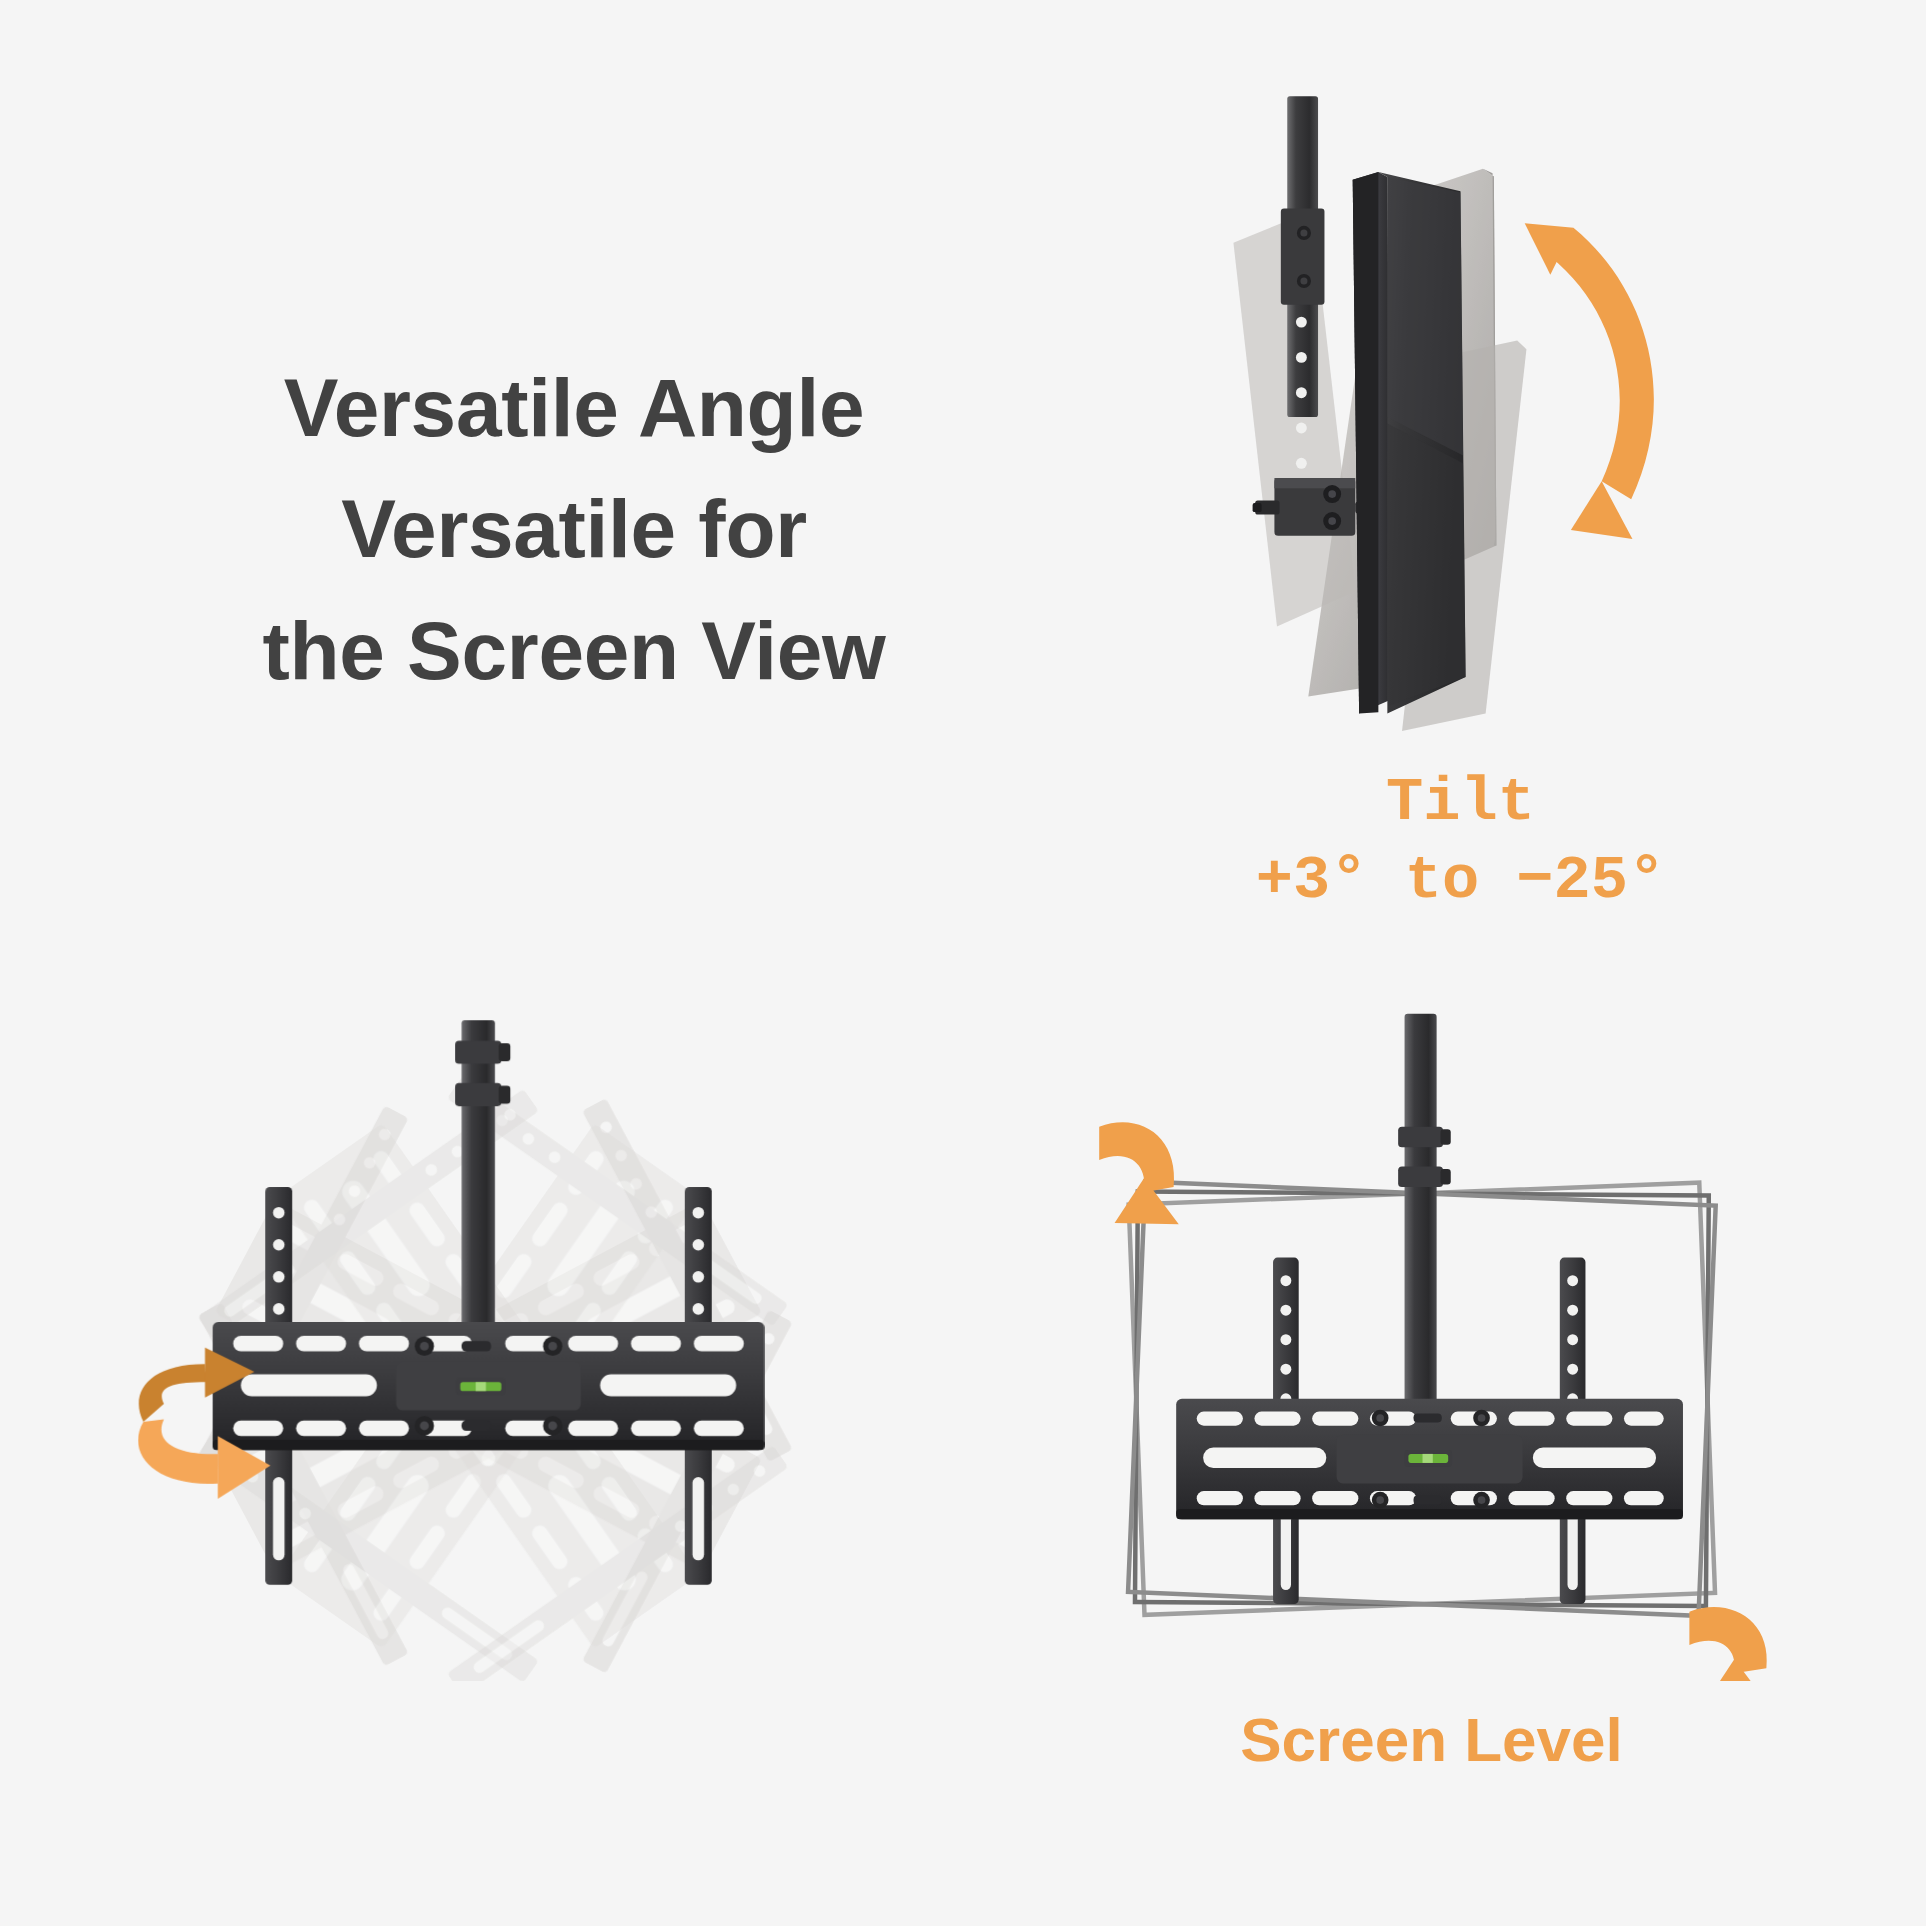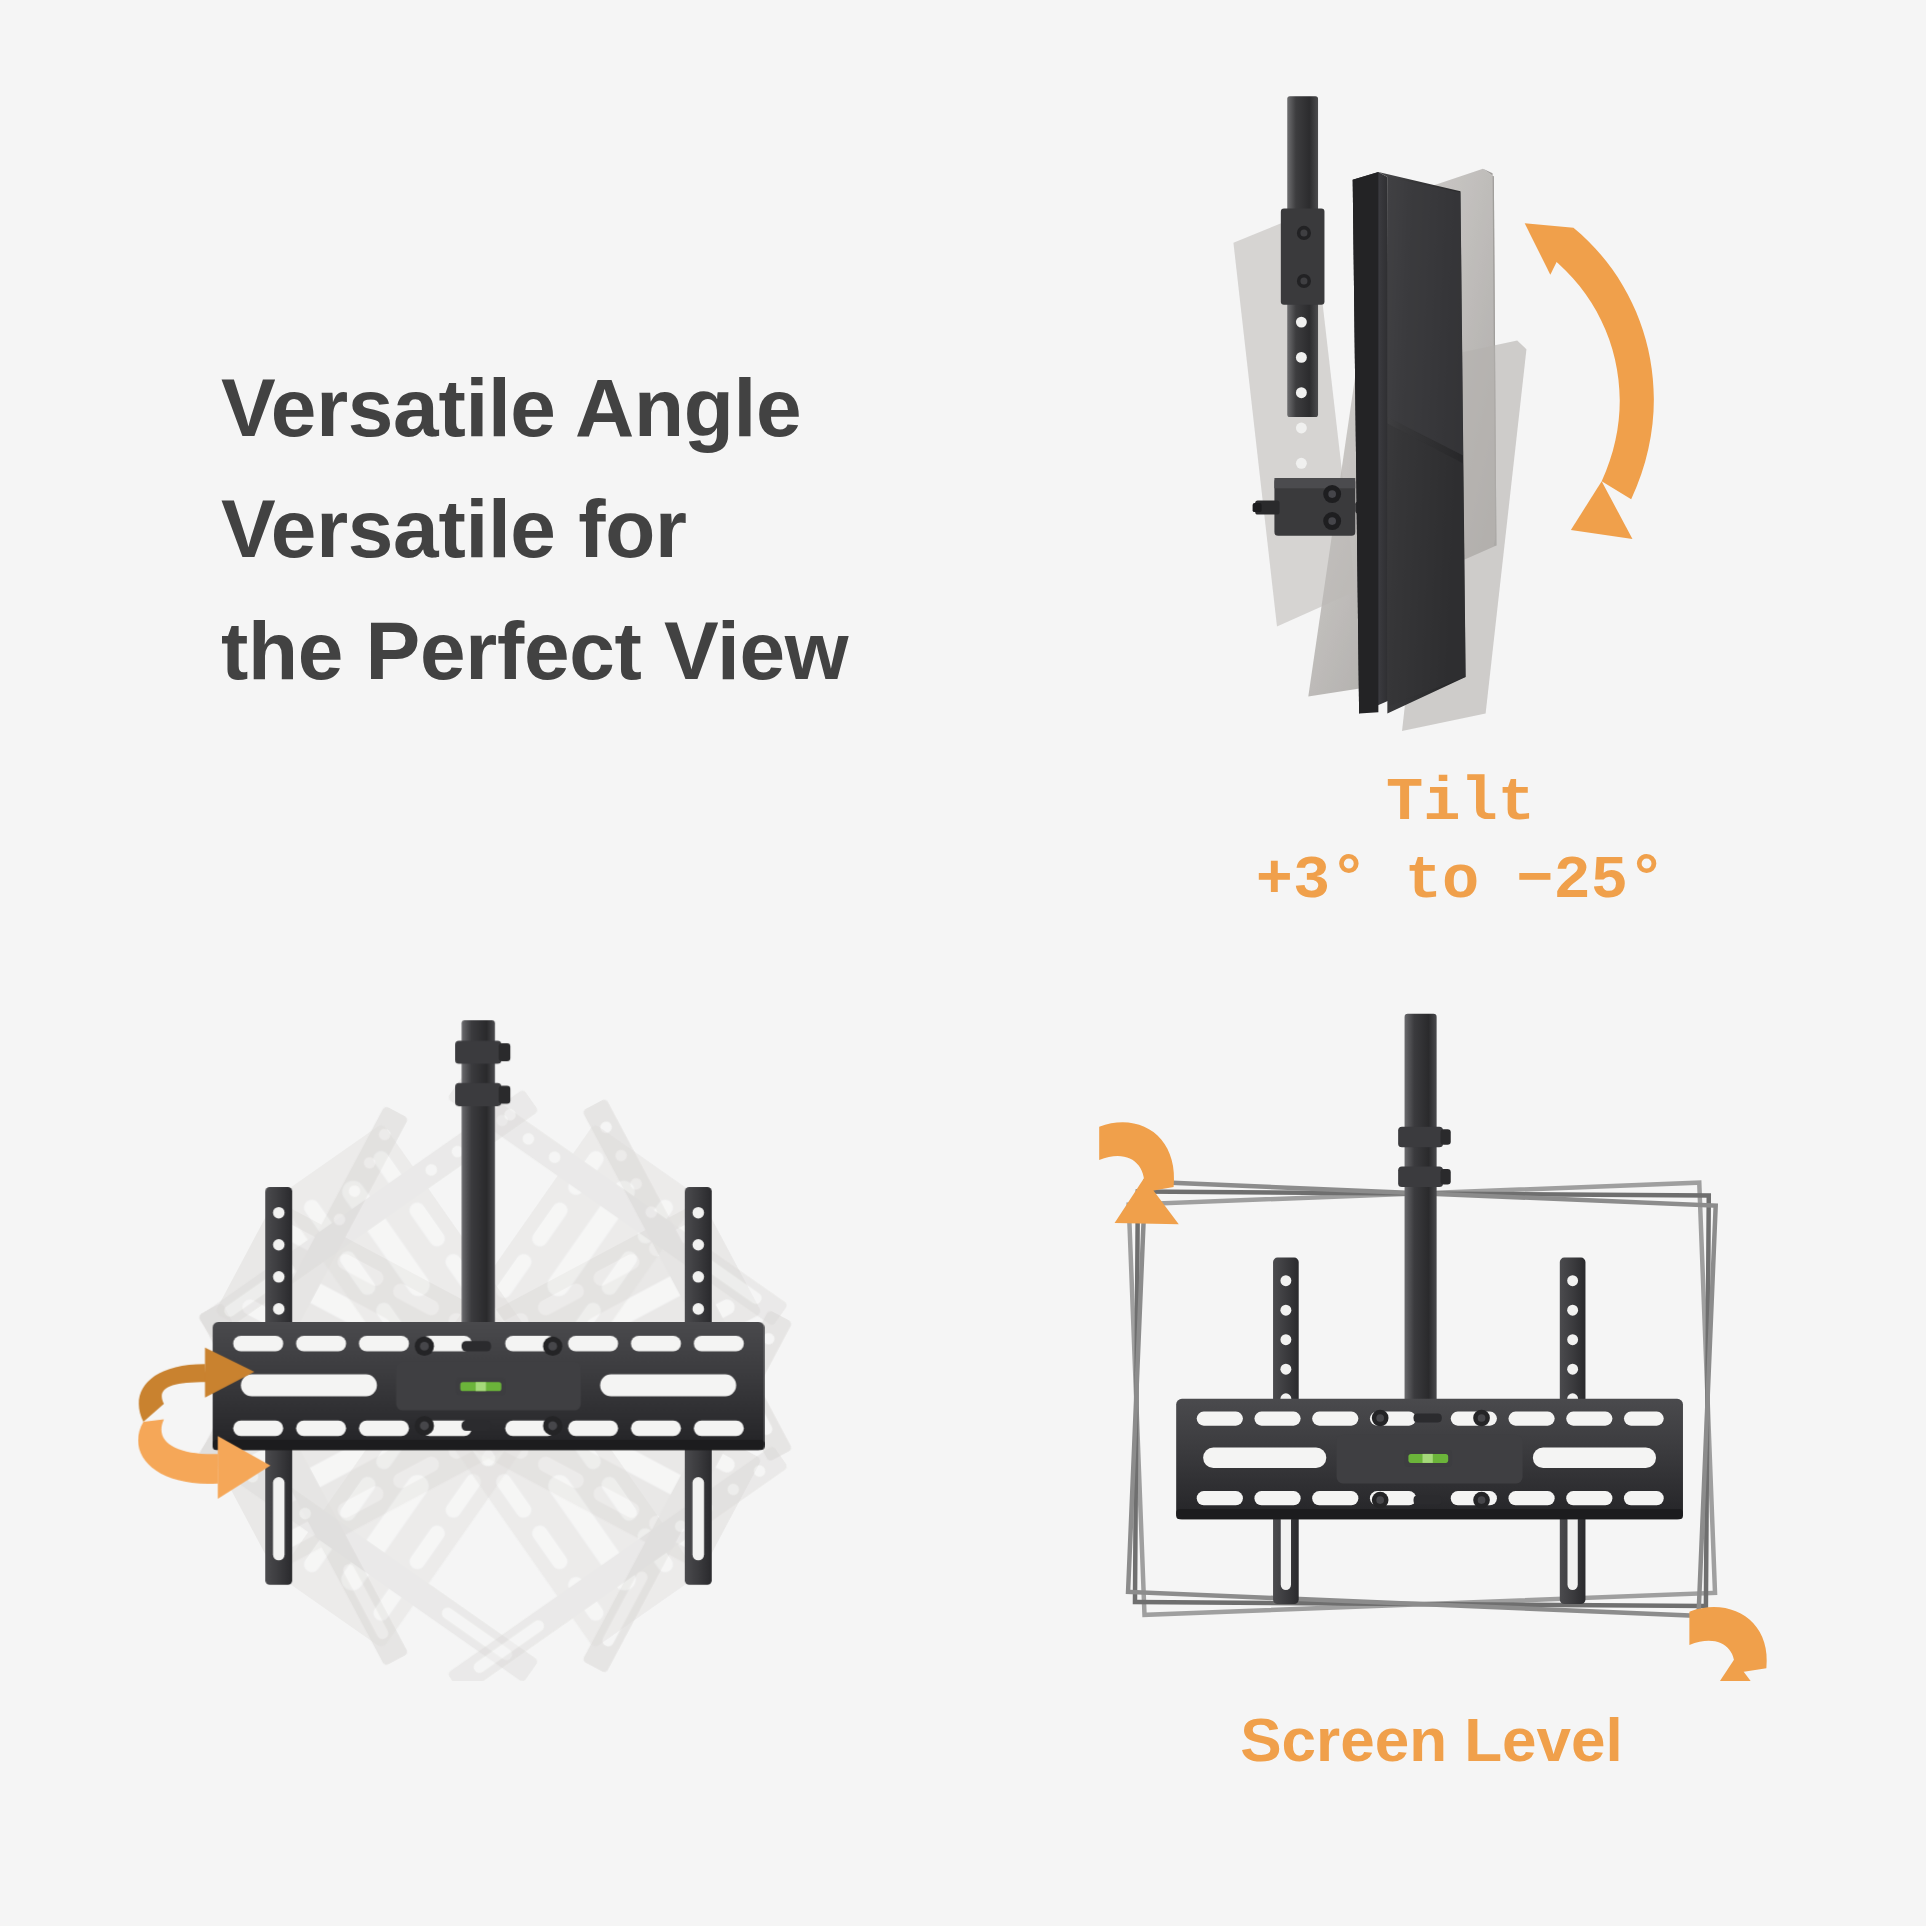--- a/index.html
+++ b/index.html
@@ -15,20 +15,21 @@
     overflow: hidden;
     font-family: "Liberation Sans", "DejaVu Sans", sans-serif;
   }
 
   
   #headline {
     position: absolute;
     left: 221px;
     top: 347px;
     width: 706px;
+    text-align: center;
   }
   #headline .hl-line {
     display: block;
     font-size: 82px;
     font-weight: 700;
     line-height: 1.48;
     letter-spacing: -0.3px;
     color: #424242;
     white-space: nowrap;
   }
@@ -63,21 +64,21 @@
   svg { display: block; }
 </style>
 </head>
 <body>
 
 <div id="page">
 
   <div id="headline">
     <span class="hl-line">Versatile Angle</span>
     <span class="hl-line">Versatile for</span>
-    <span class="hl-line">the Perfect View</span>
+    <span class="hl-line">the Screen View</span>
   </div>
 
   <div class="panel" id="panel-tilt">
     <div class="panel-art">
       <svg width="539" height="655" viewBox="0 0 840 1020">
         <defs>
           <linearGradient id="poleG" x1="0" y1="0" x2="1" y2="0">
             <stop offset="0" stop-color="#6e6e70"></stop>
             <stop offset="0.28" stop-color="#3d3d3f"></stop>
             <stop offset="0.72" stop-color="#2c2c2e"></stop>

